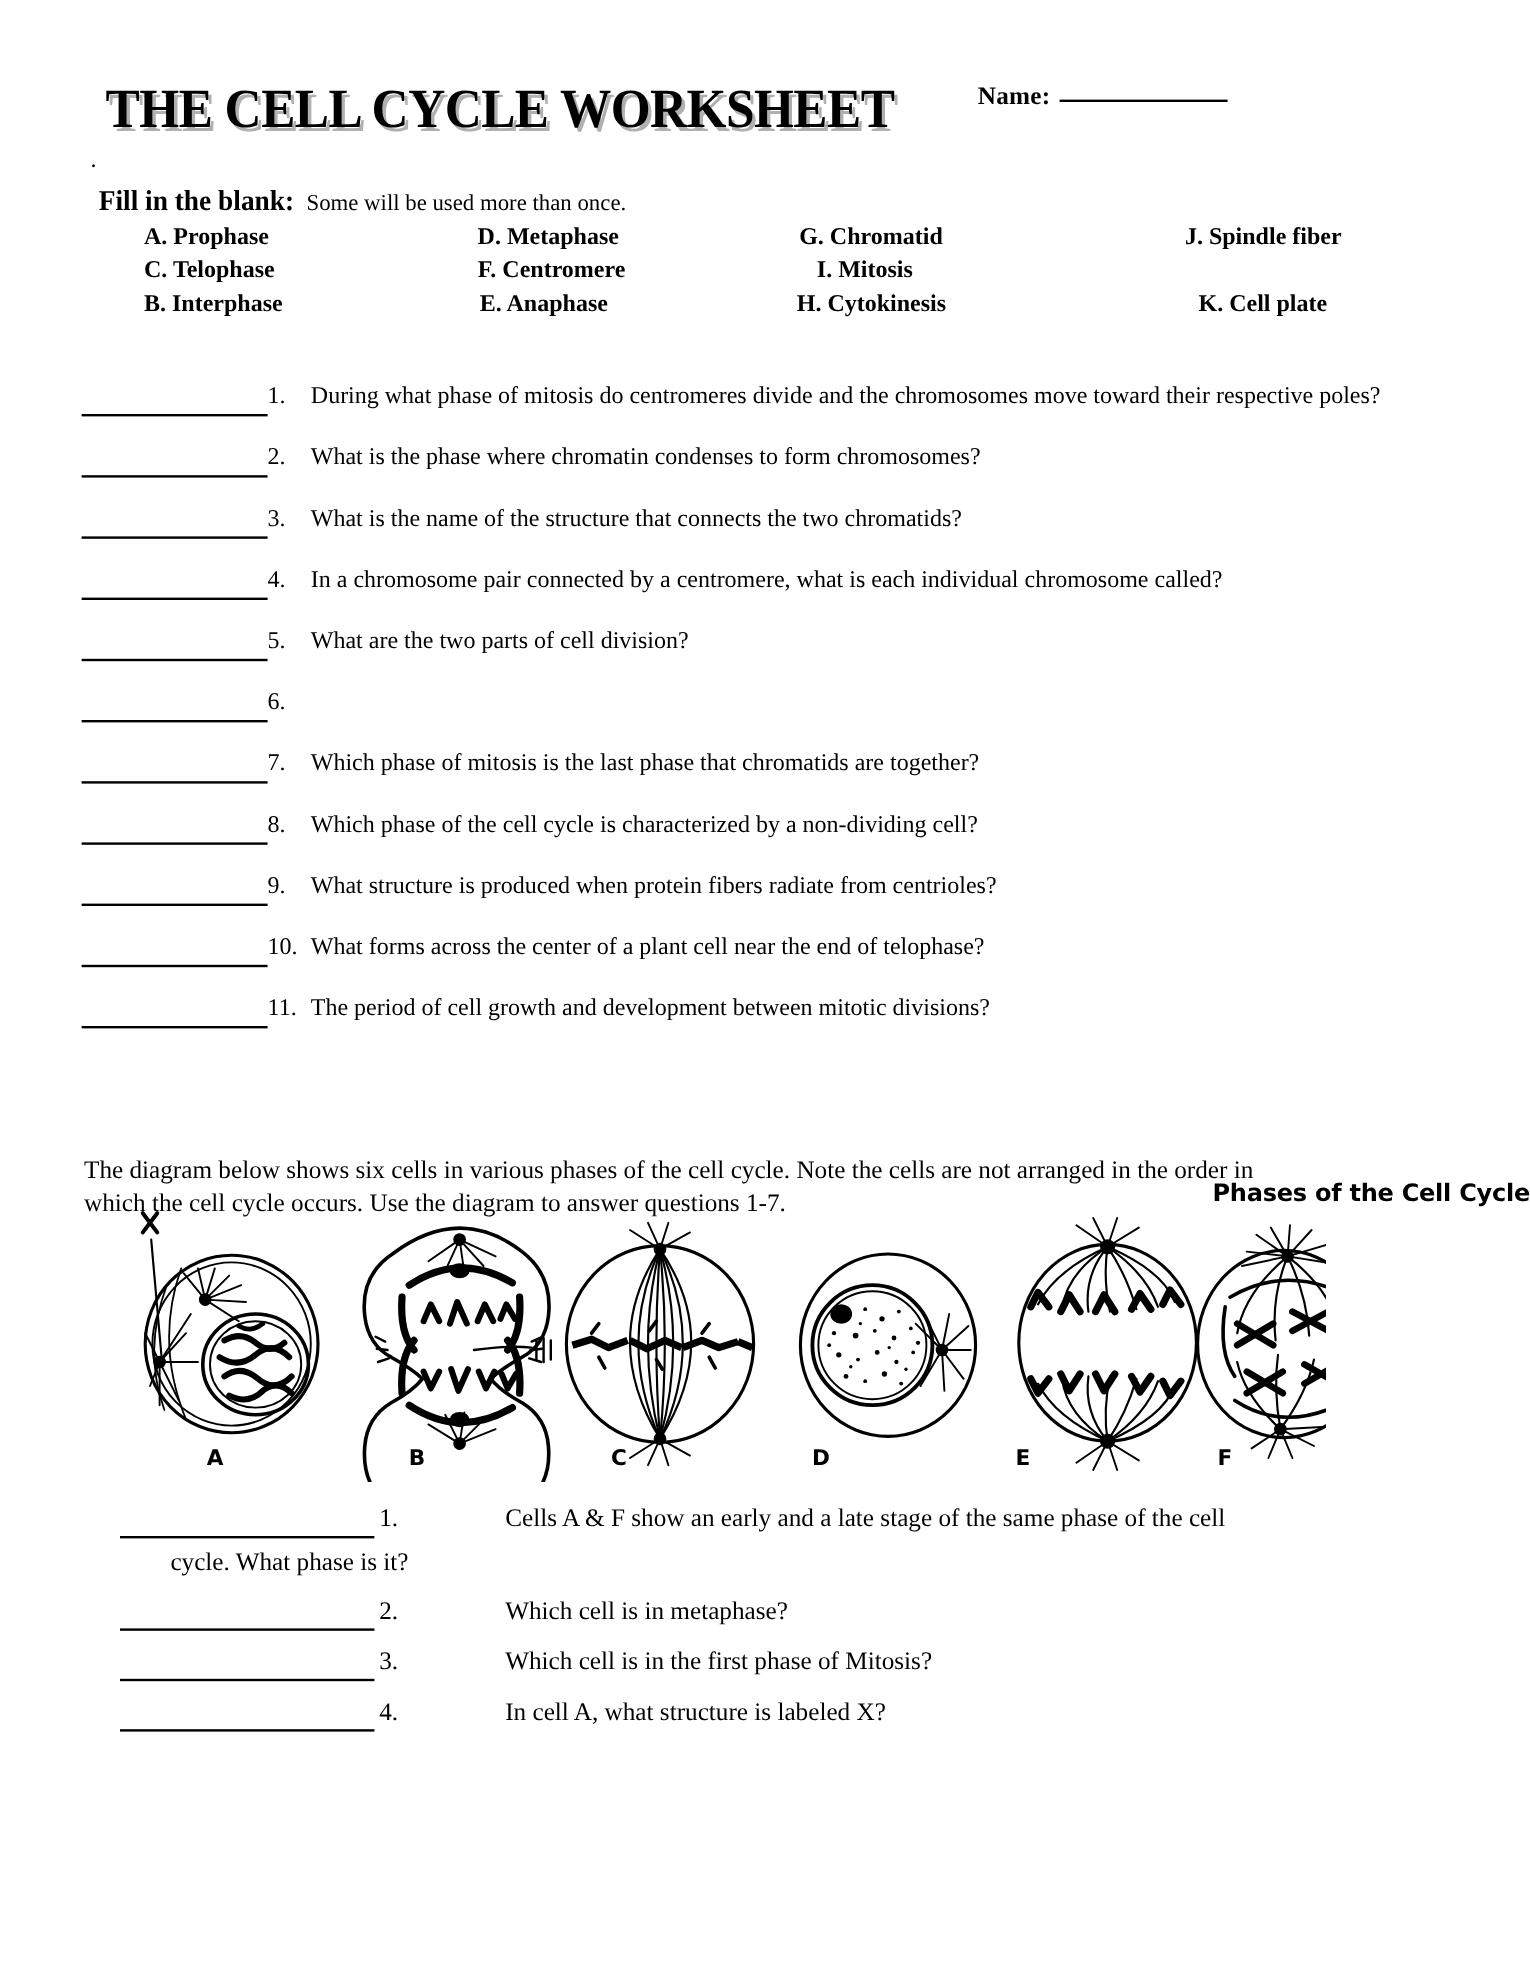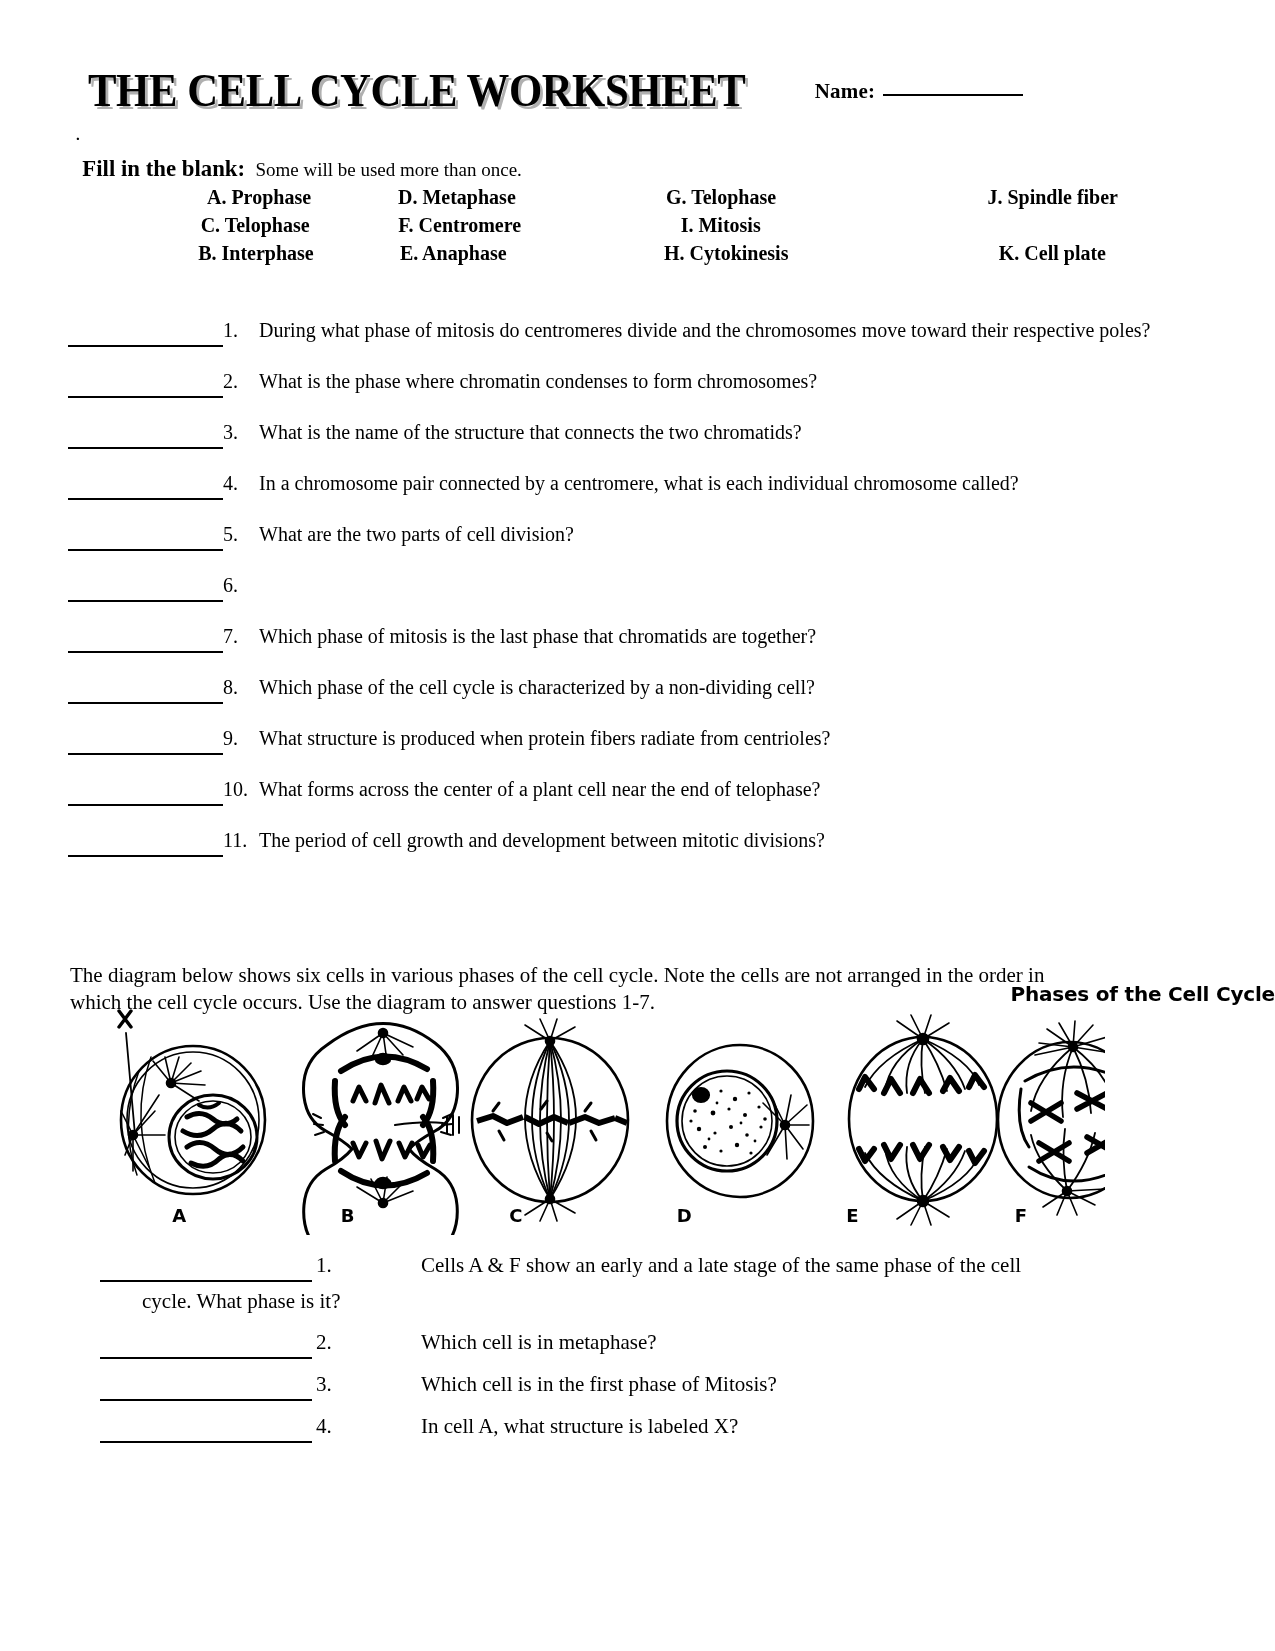--- a/index.html
+++ b/index.html
@@ -22,21 +22,21 @@
     padding: 0;
   }
 
   
   .header-row {
     position: absolute;
     left: 88px;
     top: 68px;
     width: 1100px;
     display: flex;
-    align-items: center;
+    align-items: flex-start;
   }
   .doc-title {
     font-family: "Liberation Serif", "DejaVu Serif", serif;
     font-weight: bold;
     font-size: 46px;
     line-height: 1.0;
     letter-spacing: -0.5px;
     transform: scaleX(0.93);
     transform-origin: left bottom;
     white-space: nowrap;
@@ -95,21 +95,21 @@
   .wb-row {
     display: flex;
     height: 28px;
     align-items: flex-start;
   }
   .wb-cell {
     font-weight: bold;
     font-size: 20px;
     white-space: nowrap;
   }
-  .wb-c0 { width: 278px; text-align: center; }
+  .wb-c0 { width: 278px; }
   .wb-c1 { width: 268px; }
   .wb-c2 { width: 272px; }
   .wb-c3 { width: 180px; text-align: right; }
   .wb-row.r1 .wb-c1 { padding-left: 8px; }
   .wb-row.r2 .wb-c1 { padding-left: 8px; }
   .wb-row.r1 .wb-c2 { padding-left: 2px; }
   .wb-row.r2 .wb-c2 { padding-left: 22px; }
   .wb-row.r0 .wb-c3 { padding-right: 0px; }
   .wb-row.r1 .wb-c3 { padding-right: 14px; }
 
@@ -244,21 +244,21 @@
 
   <div class="fitb">
     <span class="lead">Fill in the blank:</span>
     <span class="sub">Some will be used more than once.</span>
   </div>
 
   <div class="wordbank">
     <div class="wb-row r0">
       <div class="wb-cell wb-c0">A. Prophase</div>
       <div class="wb-cell wb-c1">D. Metaphase</div>
-      <div class="wb-cell wb-c2">G.  Telophase</div>
+      <div class="wb-cell wb-c2">G.  Chromatid</div>
       <div class="wb-cell wb-c3">J. Spindle fiber</div>
     </div>
     <div class="wb-row r2">
       <div class="wb-cell wb-c0">C. Telophase</div>
       <div class="wb-cell wb-c1">F. Centromere</div>
       <div class="wb-cell wb-c2">I. Mitosis</div>
       <div class="wb-cell wb-c3"></div>
     </div>
     <div class="wb-row r1">
       <div class="wb-cell wb-c0">B. Interphase</div>

